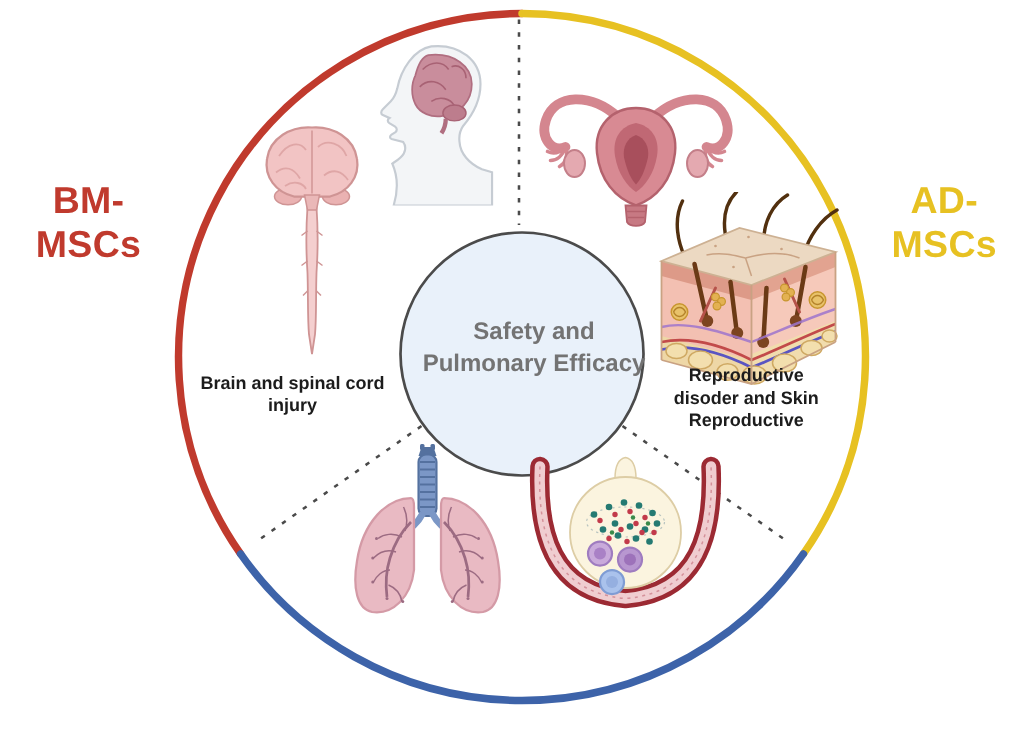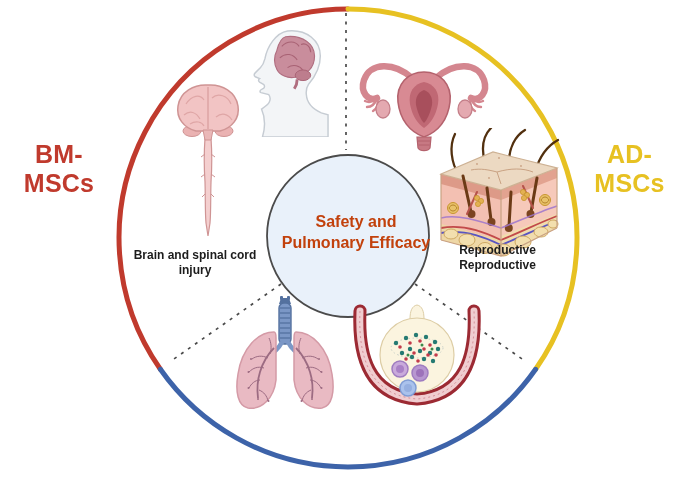--- a/index.html
+++ b/index.html
@@ -12,23 +12,23 @@
           font-family:"Liberation Sans","DejaVu Sans",sans-serif;}
   .abs{position:absolute;}
   .base{left:0;top:0;width:685px;height:496px;}
   .arc{fill:none;stroke-width:5;stroke-linecap:round;}
   .arc-red{stroke:var(--bm-red);}
   .arc-yellow{stroke:var(--ad-yellow);}
   .arc-blue{stroke:var(--uc-blue);}
   .dash{stroke:var(--dashed-divider);stroke-width:1.7;stroke-dasharray:3 5.5;}
   .center-circle{fill:var(--center-circle-fill);stroke:var(--center-circle-stroke);stroke-width:1.8;}
   .center-text{left:266px;top:211px;width:180px;text-align:center;font-weight:700;
-               font-size:16px;line-height:1.32;color:#c2410c;}
+               font-size:16px;line-height:1.32;color:#737373;}
   .center-text span{display:block;}
-  .side-label{font-weight:700;font-size:25px;text-align:center;letter-spacing:.2px;margin-top:20px;}
+  .side-label{font-weight:700;font-size:25px;text-align:center;letter-spacing:.2px;}
   .label-bm{left:0px;top:120px;width:118px;color:var(--bm-red);}
   .label-ad{left:574px;top:120px;width:111px;color:var(--ad-yellow);}
   .label-uc{left:278px;top:465px;width:144px;color:var(--uc-blue);}
   .caption{font-weight:700;font-size:12px;line-height:1.24;color:var(--caption-text);text-align:center;}
   .caption span{display:block;}
   .cap-bm{left:112px;top:248px;width:166px;}
   .cap-ad{left:429px;top:243px;width:137px;}
   .cap-uc{left:240px;top:412px;width:224px;white-space:nowrap;}
 </style>
 </head>
@@ -277,17 +277,18 @@
   <div class="abs side-label label-bm">BM-MSCs</div>
   <div class="abs side-label label-ad">AD-MSCs</div>
 
   <div class="abs caption cap-bm">
     <span>Brain and spinal cord</span>
     <span>injury</span>
   </div>
 
   <div class="abs caption cap-ad">
     <span>Reproductive</span>
+    <span>disoder and Skin</span>
     <span>Reproductive</span>
   </div>
 
 
 </div>
 
 </body></html>

